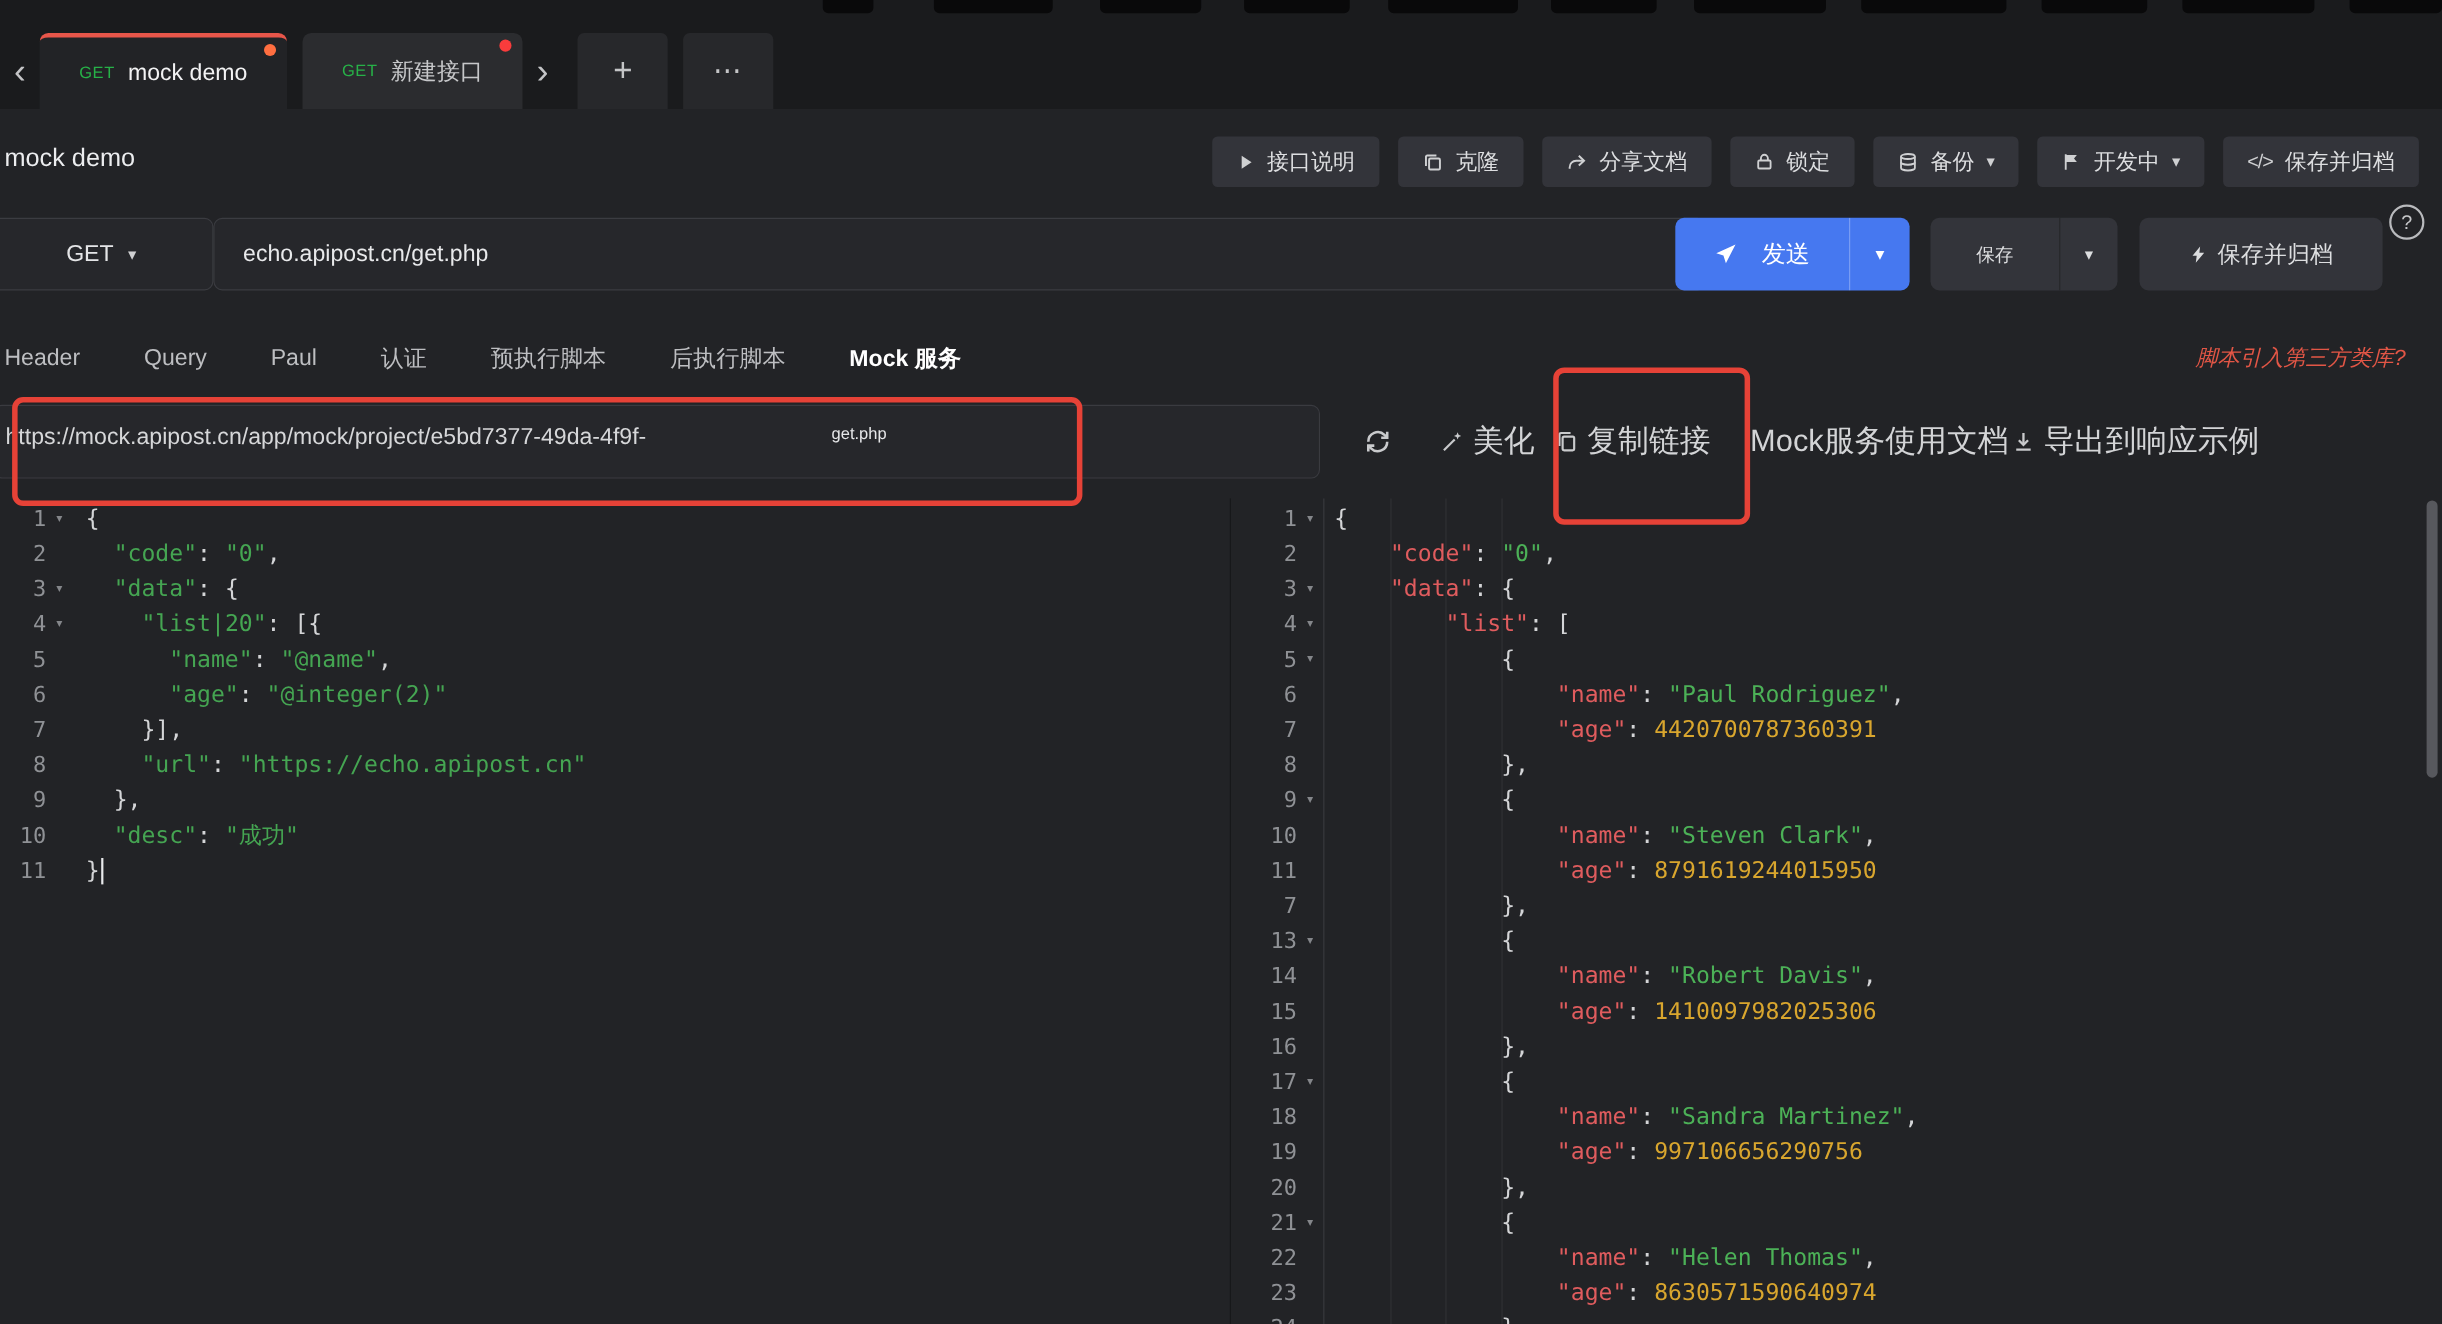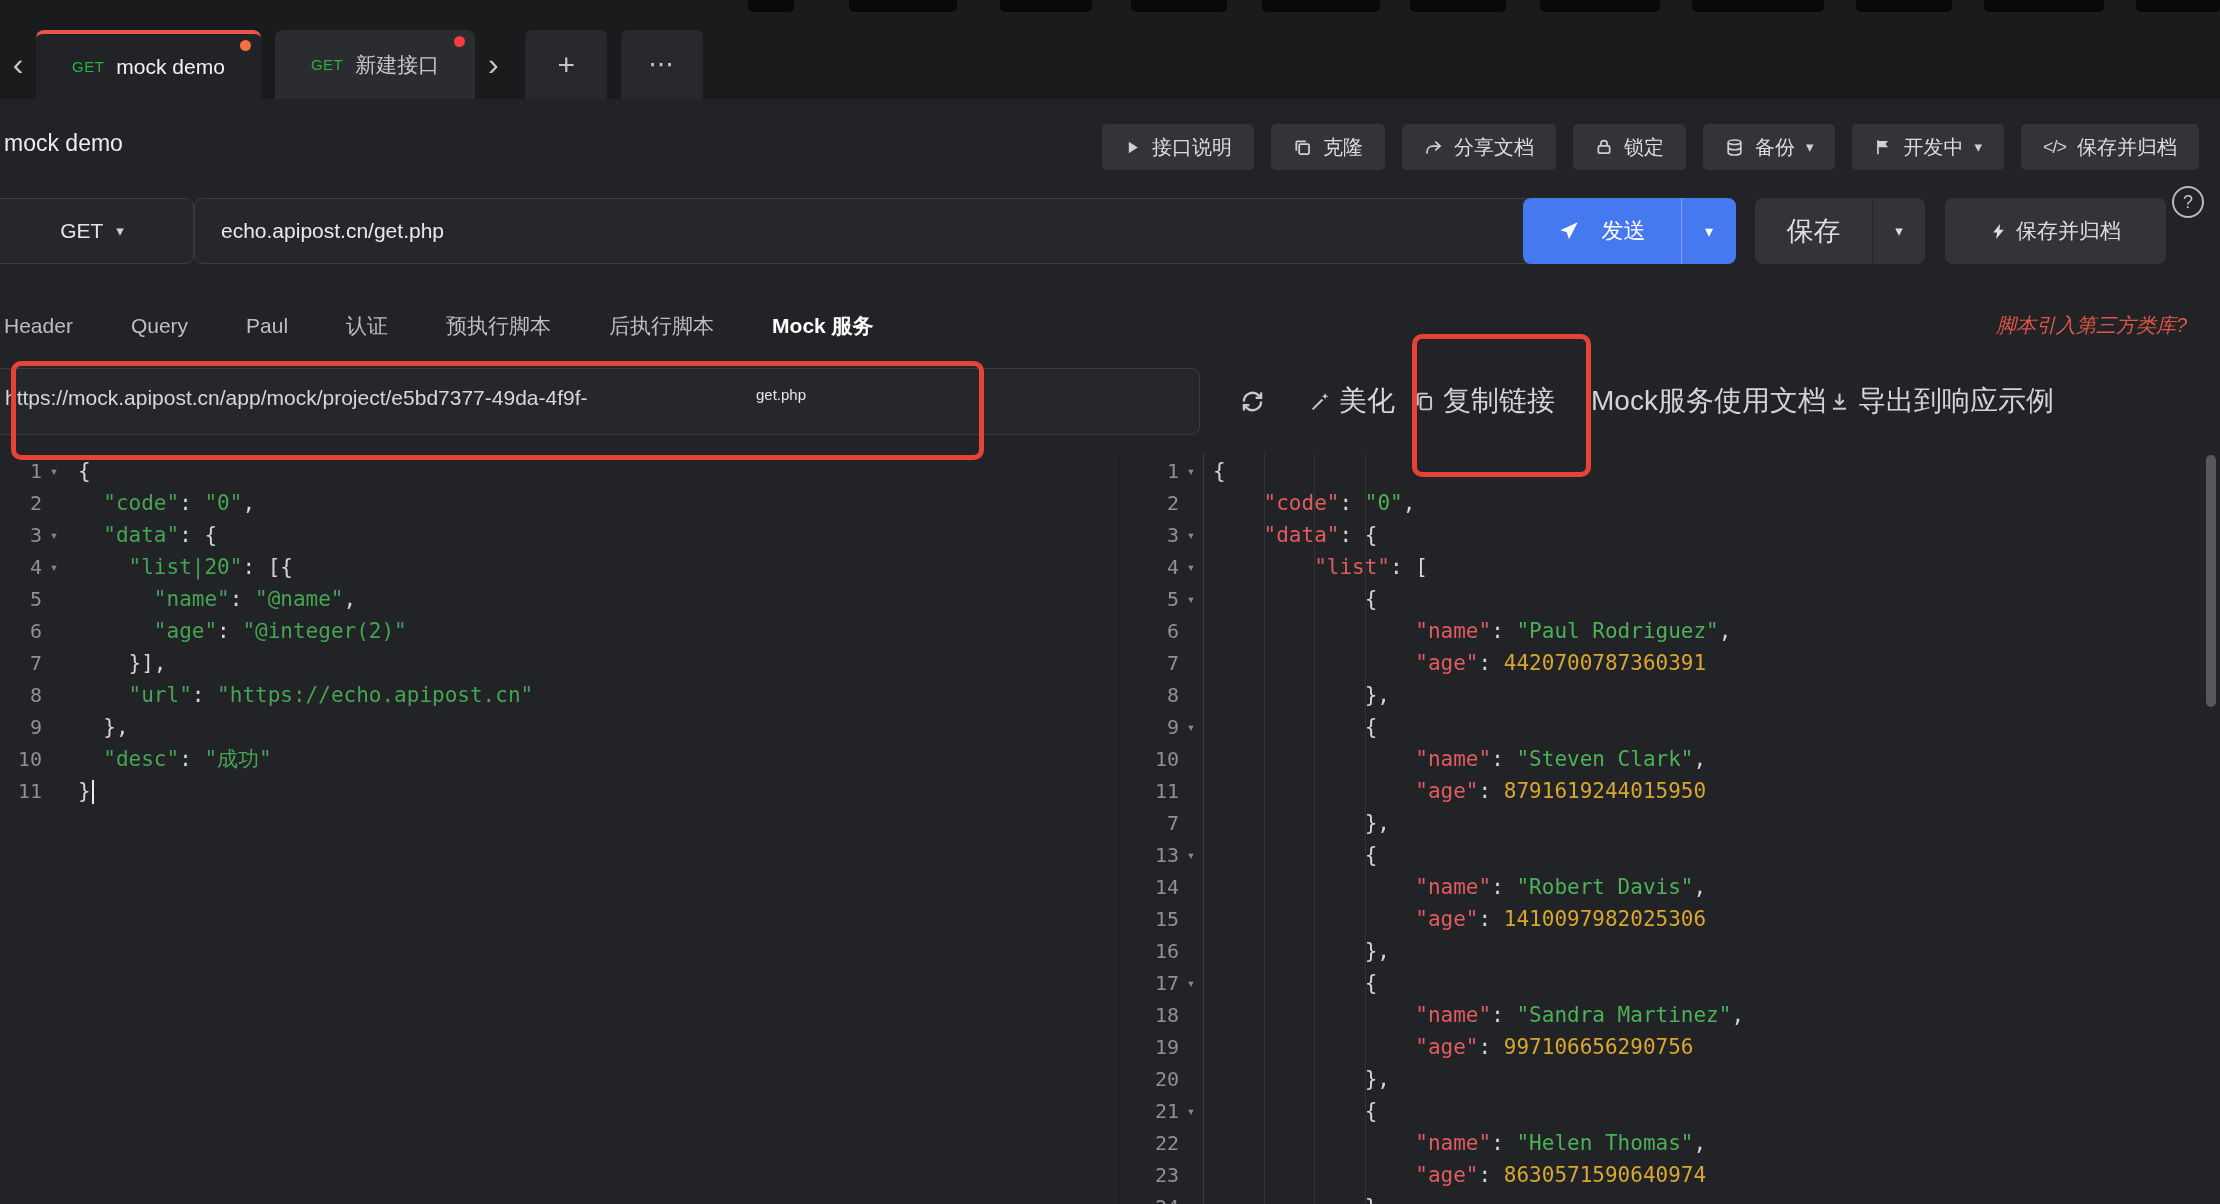--- a/index.html
+++ b/index.html
@@ -36,21 +36,21 @@
   .method-box{position:absolute;left:-10px;width:202px;height:64px;background:#26272b;border:1px solid #3b3c41;border-radius:8px;
         display:flex;align-items:center;justify-content:center;gap:13px;font-size:21px;color:#e4e5e7;cursor:pointer;}
   .url-box{position:absolute;left:194px;width:1307px;height:64px;background:#26272b;border:1px solid #3b3c41;border-radius:8px;
         display:flex;align-items:center;padding:0 24px;}
   .url-box input{background:transparent;border:none;outline:none;color:#e8e9eb;font-size:21px;width:100%;
         font-family:"Liberation Sans","DejaVu Sans",sans-serif;}
   .send-btn{position:absolute;left:1523px;width:213px;height:66px;background:var(--send-blue);border-radius:8px;display:flex;color:#fff;overflow:hidden;cursor:pointer;}
   .send-main{flex:1;display:flex;align-items:center;justify-content:center;gap:23px;font-size:22px;}
   .send-caret{width:54px;border-left:1px solid rgba(255,255,255,.3);display:flex;align-items:center;justify-content:center;font-size:16px;}
   .save-btn{position:absolute;left:1755px;width:170px;height:66px;background:#33343a;border-radius:8px;display:flex;color:#dddee0;cursor:pointer;}
-  .save-main{flex:1;display:flex;align-items:center;justify-content:center;font-size:27px;}
+  .save-main{flex:1;display:flex;align-items:center;justify-content:center;font-size:17px;}
   .save-caret{width:52px;border-left:1px solid #26272a;display:flex;align-items:center;justify-content:center;font-size:15px;}
   .archive-btn{position:absolute;left:1945px;width:221px;height:66px;background:#33343a;border-radius:8px;display:flex;align-items:center;
         justify-content:center;gap:9px;font-size:21px;color:#dddee0;cursor:pointer;}
   .help-circle{position:absolute;left:2172px;top:186px;width:28px;height:28px;border:2px solid #b9babd;border-radius:50%;
         display:flex;align-items:center;justify-content:center;font-size:18px;color:#c6c7c9;cursor:pointer;}
   
   .nav-row{position:absolute;top:300px;left:4px;height:52px;display:flex;gap:58px;align-items:center;font-size:21px;color:#bdbec1;}
   .nav-item{cursor:pointer;white-space:nowrap;}
   .nav-item.active{color:#ffffff;font-weight:bold;}
   .right-link{position:absolute;top:312px;right:33px;font-size:20px;color:#e25646;cursor:pointer;font-style:italic;}

